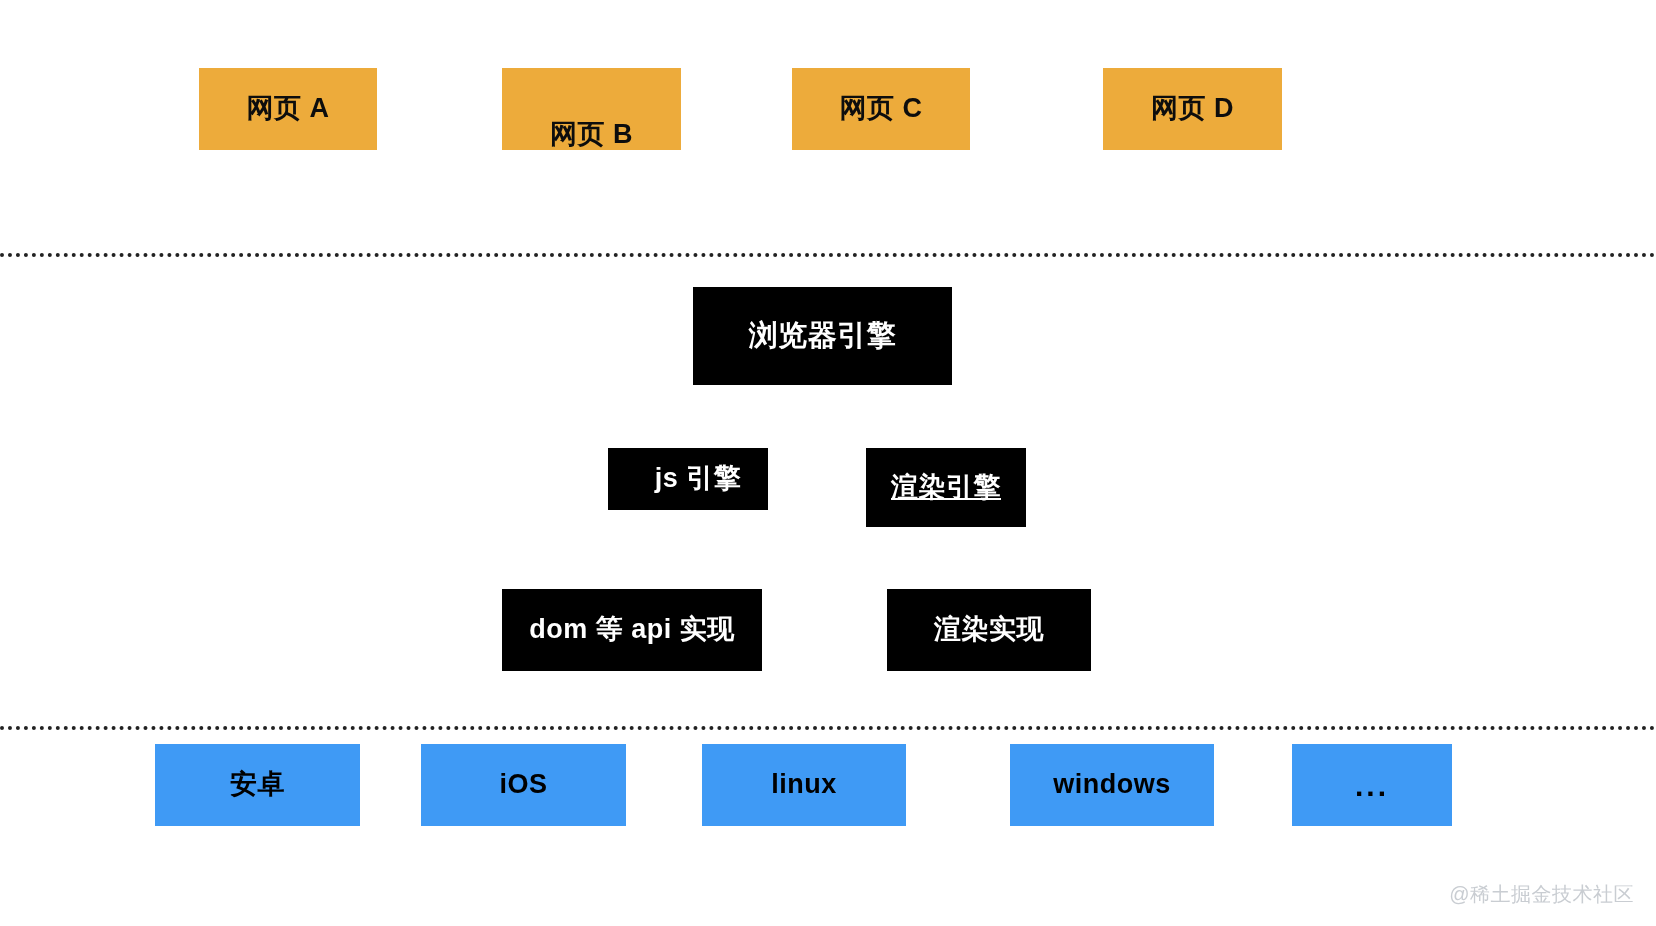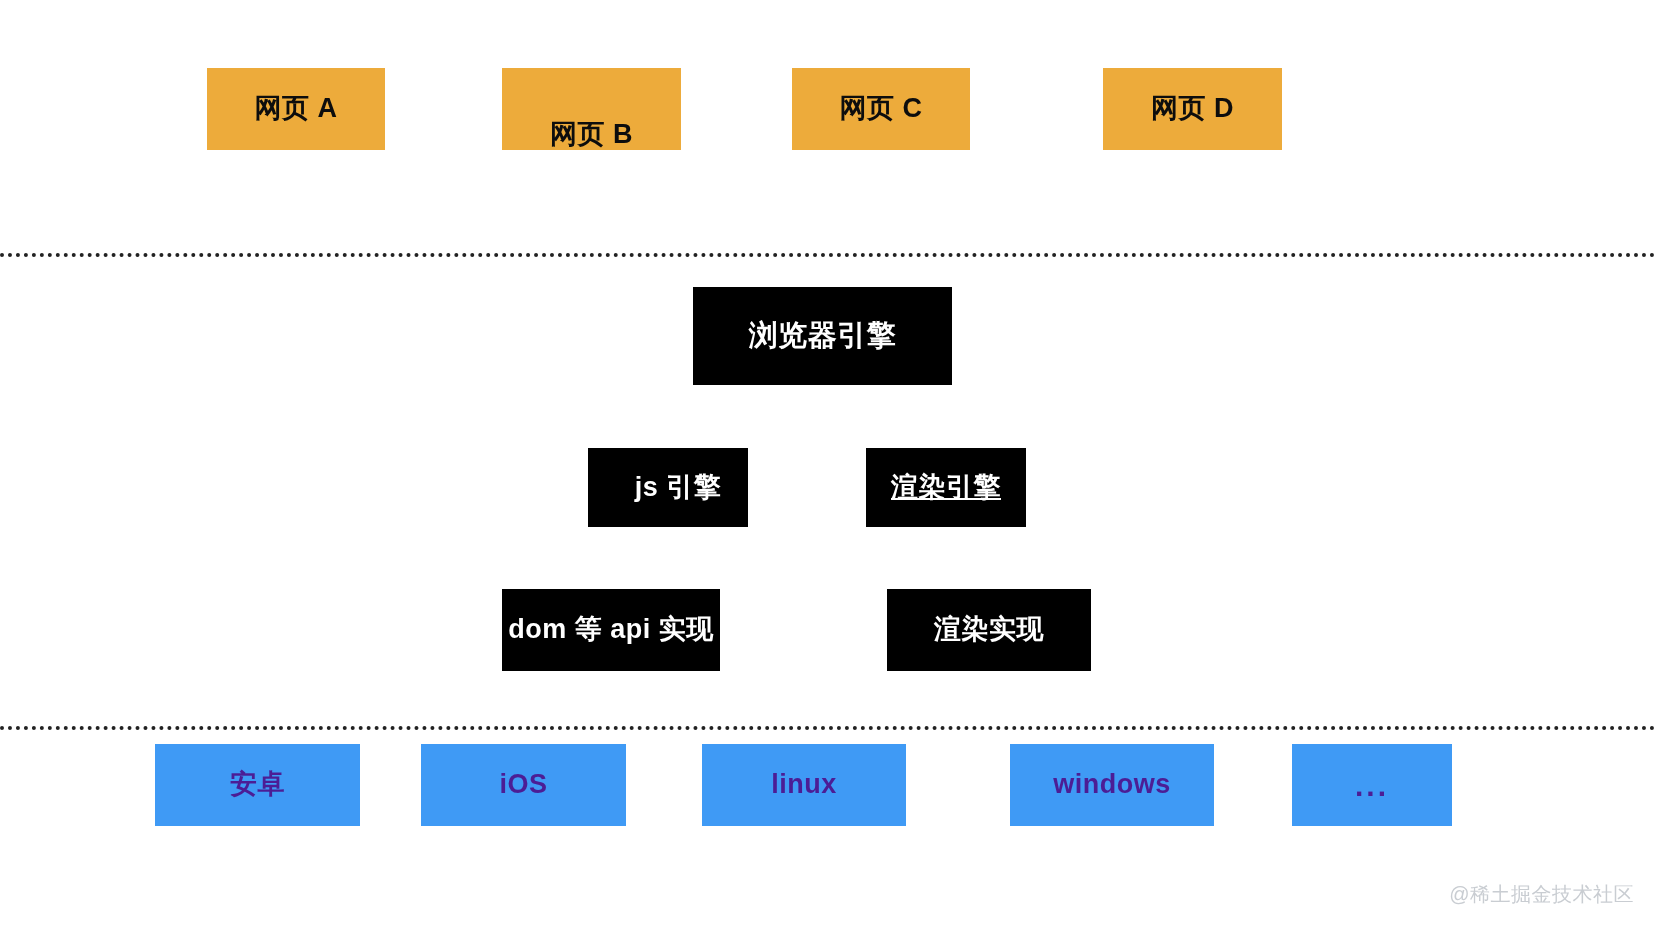--- a/index.html
+++ b/index.html
@@ -49,21 +49,21 @@
     font-weight: 700;
     letter-spacing: 0.5px;
   }
   .engine-node.primary {
     font-size: 29px;
   }
 
   
   .platform-node {
     background: #3f9af5;
-    color: #4c1d95;
+    color: #000000;
     font-size: 27px;
     font-weight: 700;
     letter-spacing: 0.5px;
   }
   .platform-node.ellipsis {
     font-size: 30px;
     letter-spacing: 3px;
   }
 
   
@@ -86,47 +86,47 @@
     white-space: nowrap;
     user-select: none;
   }
 </style>
 </head>
 <body>
 
 <div id="canvas">
 
   <div id="pages-layer">
-      <div class="node page-node" style="left: 207px; top: 68px; width: 178px; height: 82px;">
+      <div class="node page-node" style="left: 199px; top: 68px; width: 178px; height: 82px;">
         <span>网页 A</span>
       </div>
       <div class="node page-node" style="left: 502px; top: 68px; width: 179px; height: 82px; align-items: flex-end;">
         <span>网页 B</span>
       </div>
       <div class="node page-node" style="left: 792px; top: 68px; width: 178px; height: 82px;">
         <span>网页 C</span>
       </div>
       <div class="node page-node" style="left: 1103px; top: 68px; width: 179px; height: 82px;">
         <span>网页 D</span>
       </div>
     </div>
 
   <div class="separator" style="top:253px"></div>
 
   <div id="engine-layer">
       <div class="node engine-node primary" style="left: 693px; top: 287px; width: 259px; height: 98px; text-align: right;">
         <span>浏览器引擎</span>
       </div>
-      <div class="node engine-node" style="left: 588px; top: 448px; width: 160px; height: 79px; padding-left: 20px;">
+      <div class="node engine-node" style="left: 608px; top: 448px; width: 160px; height: 62px; padding-left: 20px;">
         <span>js 引擎</span>
       </div>
       <div class="node engine-node" style="left: 866px; top: 448px; width: 160px; height: 79px; text-decoration: underline;">
         <span>渲染引擎</span>
       </div>
-      <div class="node engine-node" style="left: 502px; top: 589px; width: 218px; height: 82px;">
+      <div class="node engine-node" style="left: 502px; top: 589px; width: 260px; height: 82px;">
         <span>dom 等 api 实现</span>
       </div>
       <div class="node engine-node" style="left: 887px; top: 589px; width: 204px; height: 82px;">
         <span>渲染实现</span>
       </div>
     </div>
 
   <div class="separator" style="top:726px"></div>
 
   <div id="platforms-layer">

